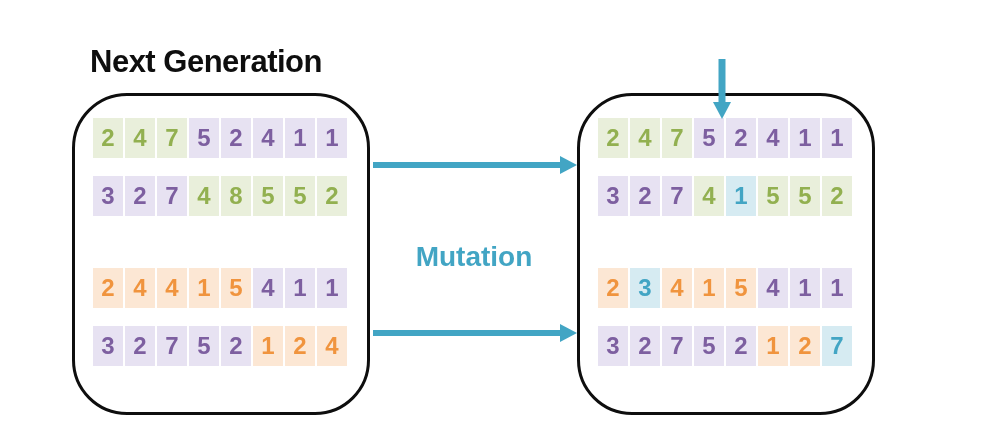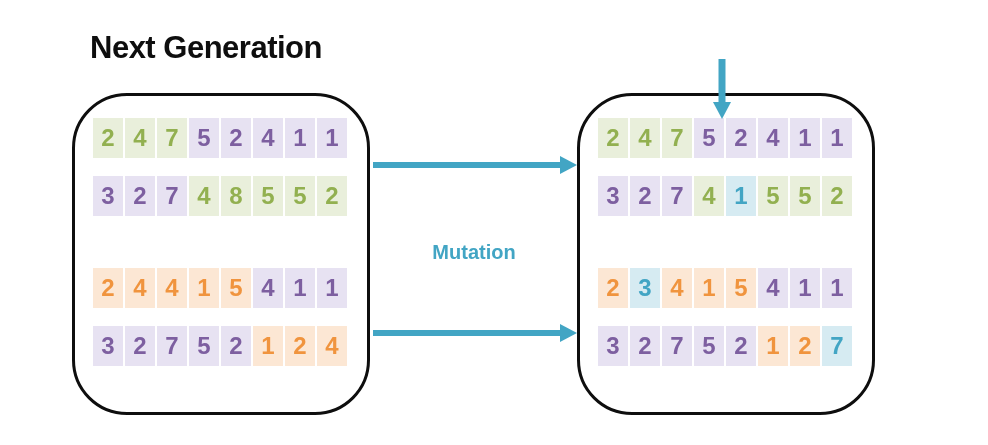--- a/index.html
+++ b/index.html
@@ -5,39 +5,39 @@
   html,body{margin:0;padding:0;background:#ffffff;}
   .canvas{
     position:relative;
     width:988px;height:445px;
     background:#ffffff;
     overflow:hidden;
     font-family:"Liberation Sans", sans-serif;
   }
   .title{
     position:absolute;
-    left:90px;top:30px;
+    left:90px;top:44px;
     font-size:31px;font-weight:700;
     color:#0e0e0e;
     letter-spacing:-0.5px;
     white-space:nowrap;
   }
   .annotation{
     position:absolute;
     left:520px;top:20px;width:404px;
     text-align:center;
     font-size:23px;font-weight:700;
     letter-spacing:-0.3px;
     white-space:nowrap;
   }
   .mutation-label{
     position:absolute;
     left:374px;top:241px;width:200px;
     text-align:center;
-    font-size:20px;font-weight:700;
+    font-size:28px;font-weight:700;
   }
   .box{
     position:absolute;
     top:93px;
     width:298px;height:322px;
     border:3px solid #0e0e0e;
     border-radius:55px;
     background:#ffffff;
     box-sizing:border-box;
     padding-top:22px;

